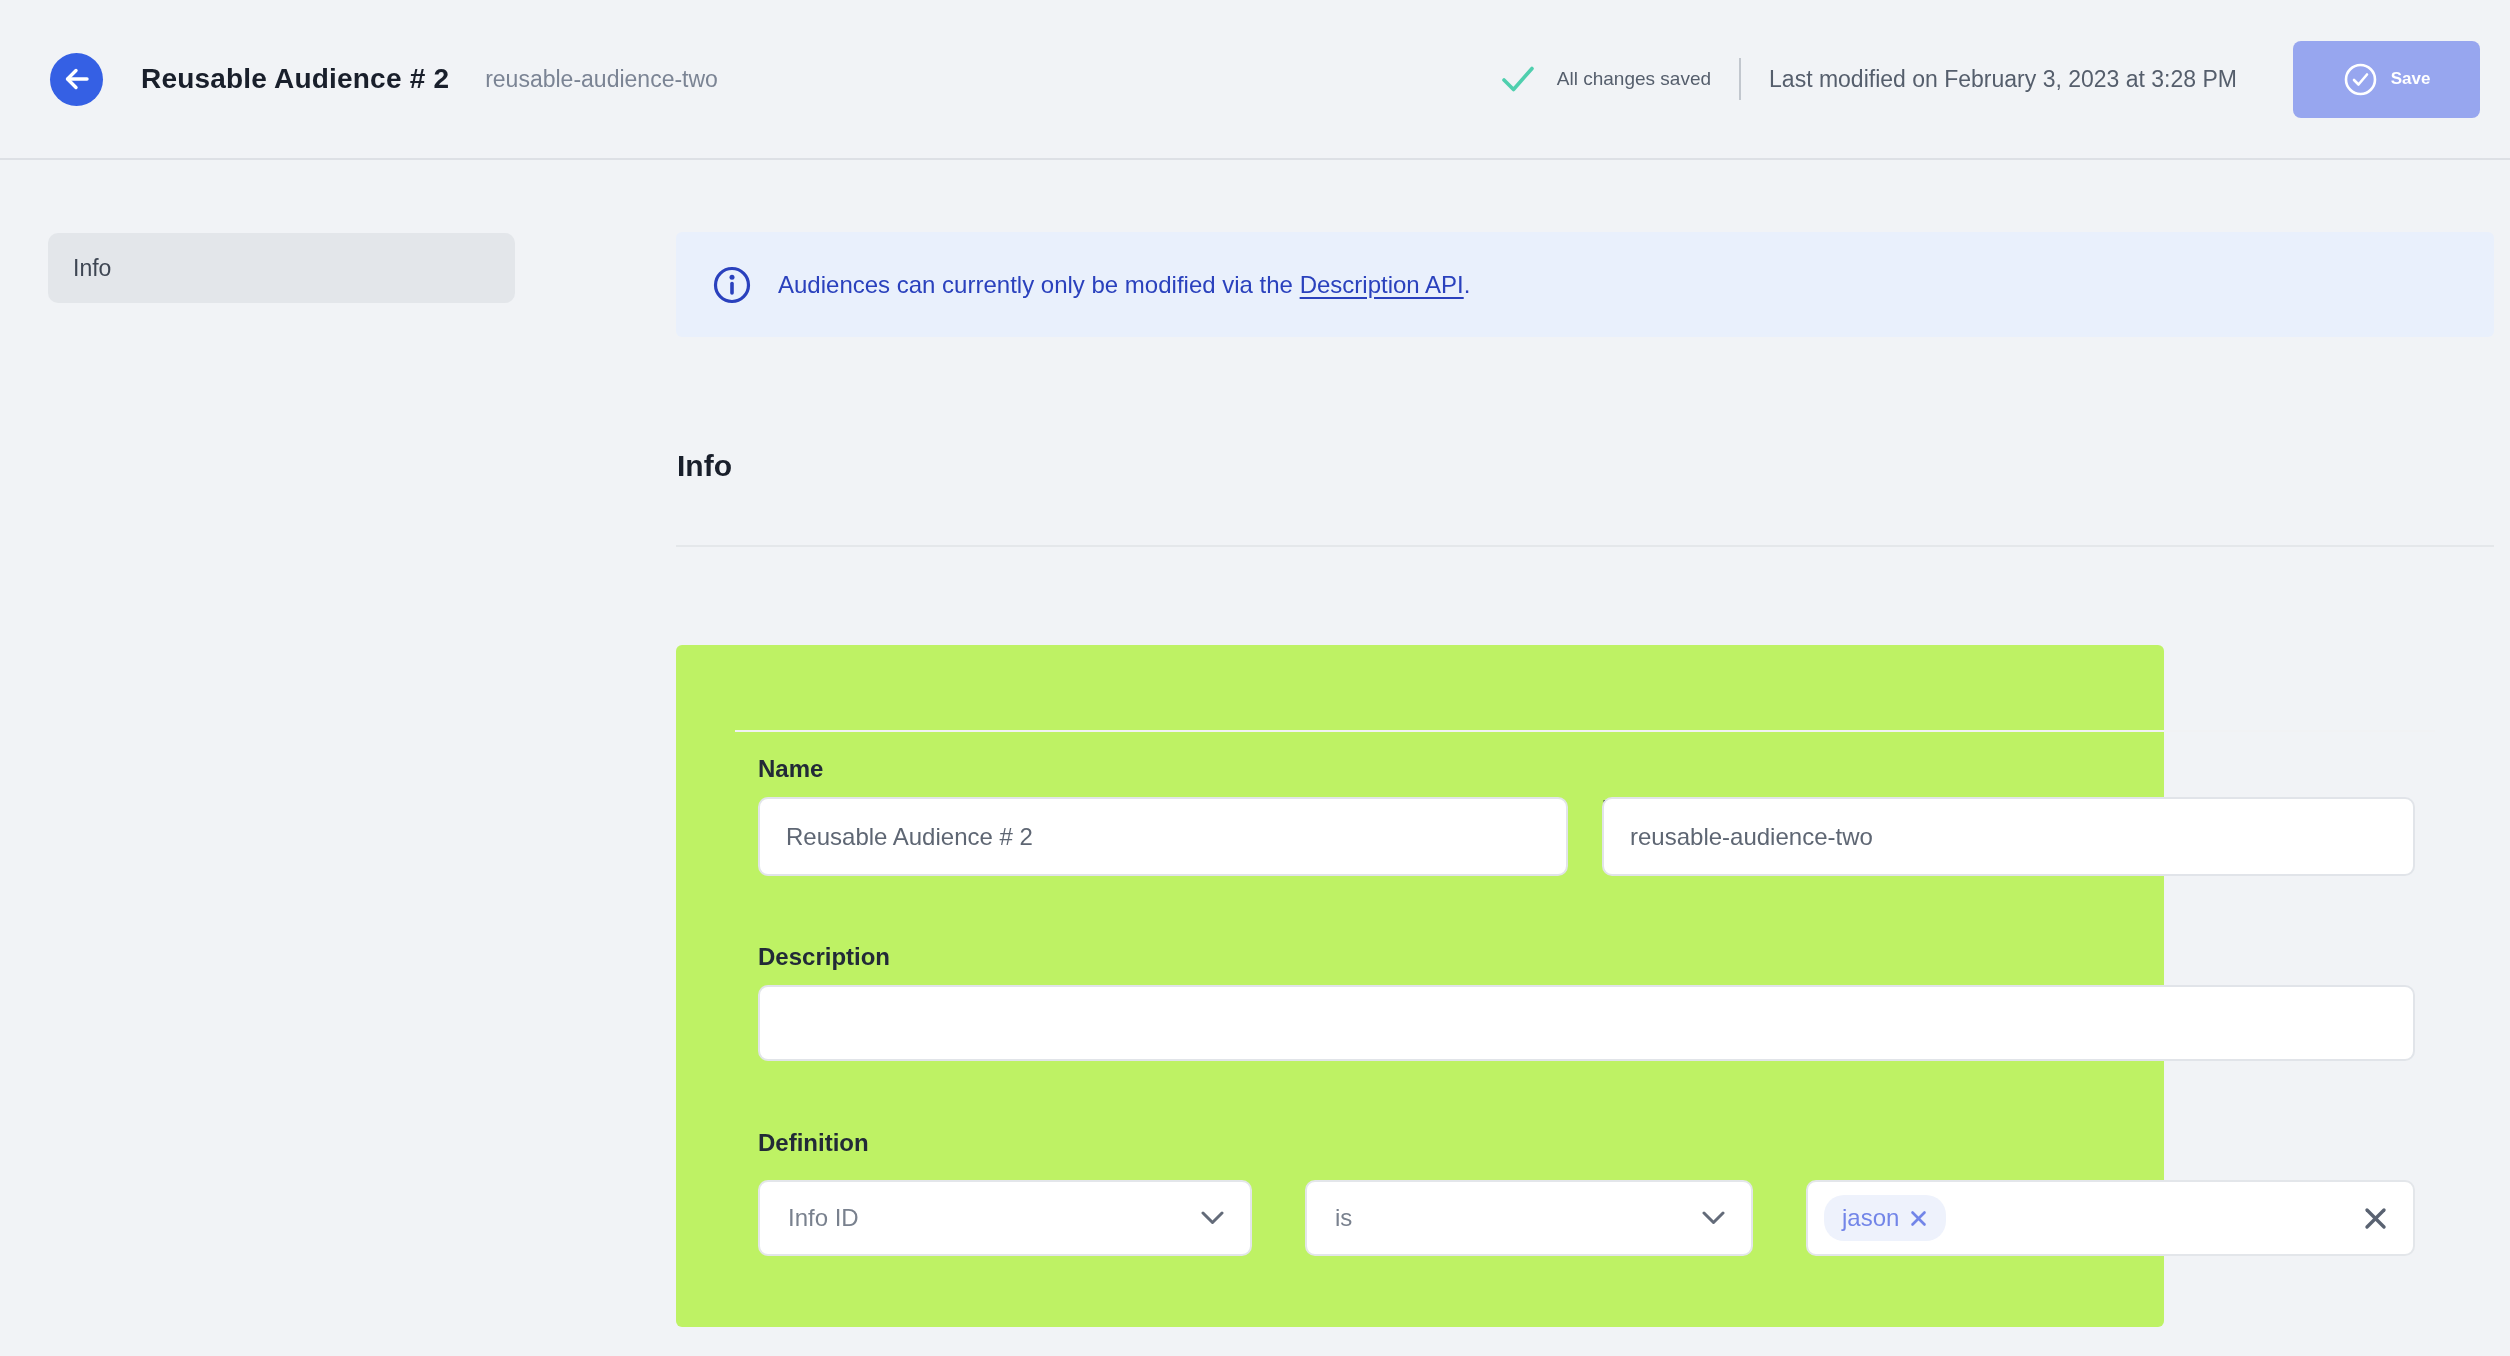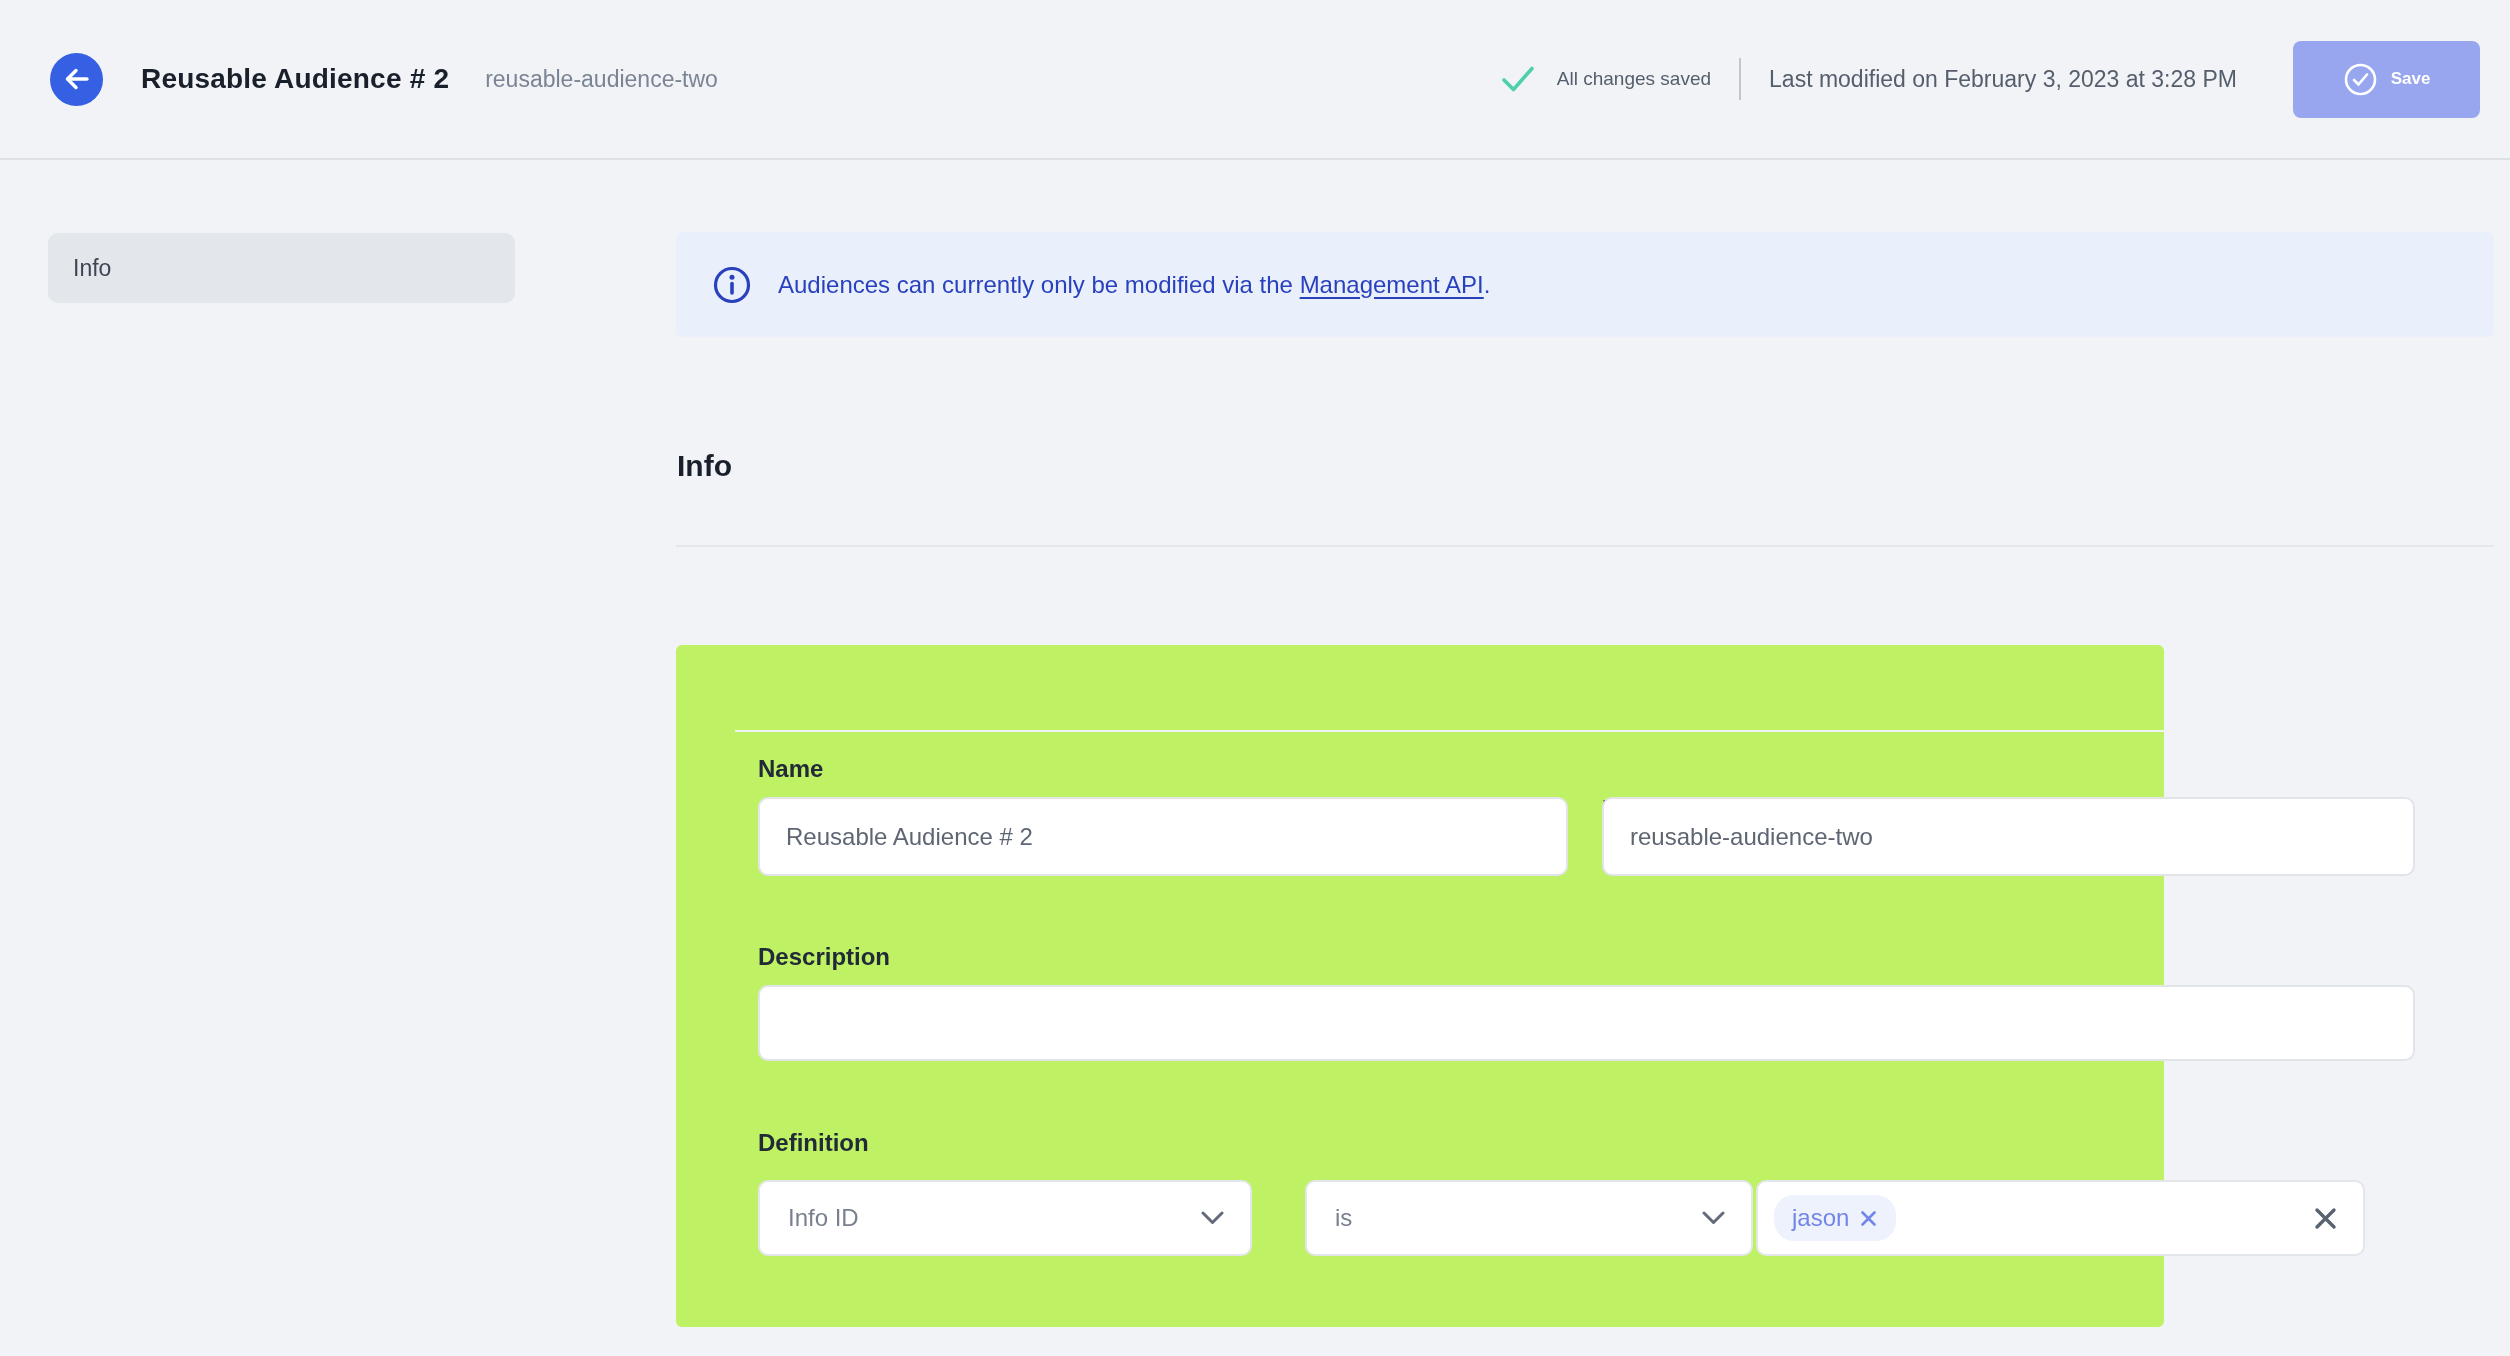--- a/index.html
+++ b/index.html
@@ -70,21 +70,21 @@
   .select{
     position:absolute;top:535px;height:76px;border:2px solid #E3E6EA;border-radius:10px;
     background:#fff;display:flex;align-items:center;justify-content:space-between;
     padding:0 26px 0 28px;box-sizing:border-box;cursor:pointer;
   }
   .sel-trait{left:82px;width:494px;}
   .sel-operator{left:629px;width:448px;}
   .select-value{font-size:24px;color:#79818E;}
   .chevron{color:#636B79;display:flex;}
   .value-box{
-    position:absolute;left:1080px;top:535px;width:609px;height:76px;
+    position:absolute;left:1130px;top:535px;width:609px;height:76px;
     border:2px solid #E3E6EA;border-radius:10px;background:#fff;
     display:flex;align-items:center;padding:0 24px 0 16px;box-sizing:border-box;cursor:text;
   }
   .tag{
     display:flex;align-items:center;gap:10px;border-radius:20px;padding:9px 18px;
     background:var(--tag_bg,#EEF2FC);color:var(--tag_text,#7285E8);font-size:24px;
   }
   .tag-remove{display:flex;cursor:pointer;color:inherit;background:none;border:none;padding:0;}
   .clear-btn{margin-left:auto;background:none;border:none;cursor:pointer;display:flex;padding:0;color:#596271;}
 </style>
@@ -129,21 +129,21 @@
   </nav>
 
   <div class="banner">
     <span class="banner-icon">
       <svg width="40" height="40" viewBox="0 0 40 40" fill="none" stroke="currentColor">
         <circle cx="20" cy="20" r="16.5" stroke-width="3.2"></circle>
         <line x1="20" y1="18.5" x2="20" y2="28" stroke-width="3.6" stroke-linecap="round"></line>
         <circle cx="20" cy="12.3" r="2.5" fill="currentColor" stroke="none"></circle>
       </svg>
     </span>
-    <span class="banner-text"><span>Audiences can currently only be modified via the </span><a class="banner-link">Management API</a><span>.</span></span>
+    <span class="banner-text"><span>Audiences can currently only be modified via the </span><a class="banner-link">Description API</a><span>.</span></span>
   </div>
 
   <h2 class="section-title">Info</h2>
   <div class="section-divider"></div>
 
   <section class="card">
     <div class="card-divider"></div>
 
     <label class="field-label lbl-name">Name</label>
     <input class="text-input in-name" type="text" value="Reusable Audience # 2" style="">

